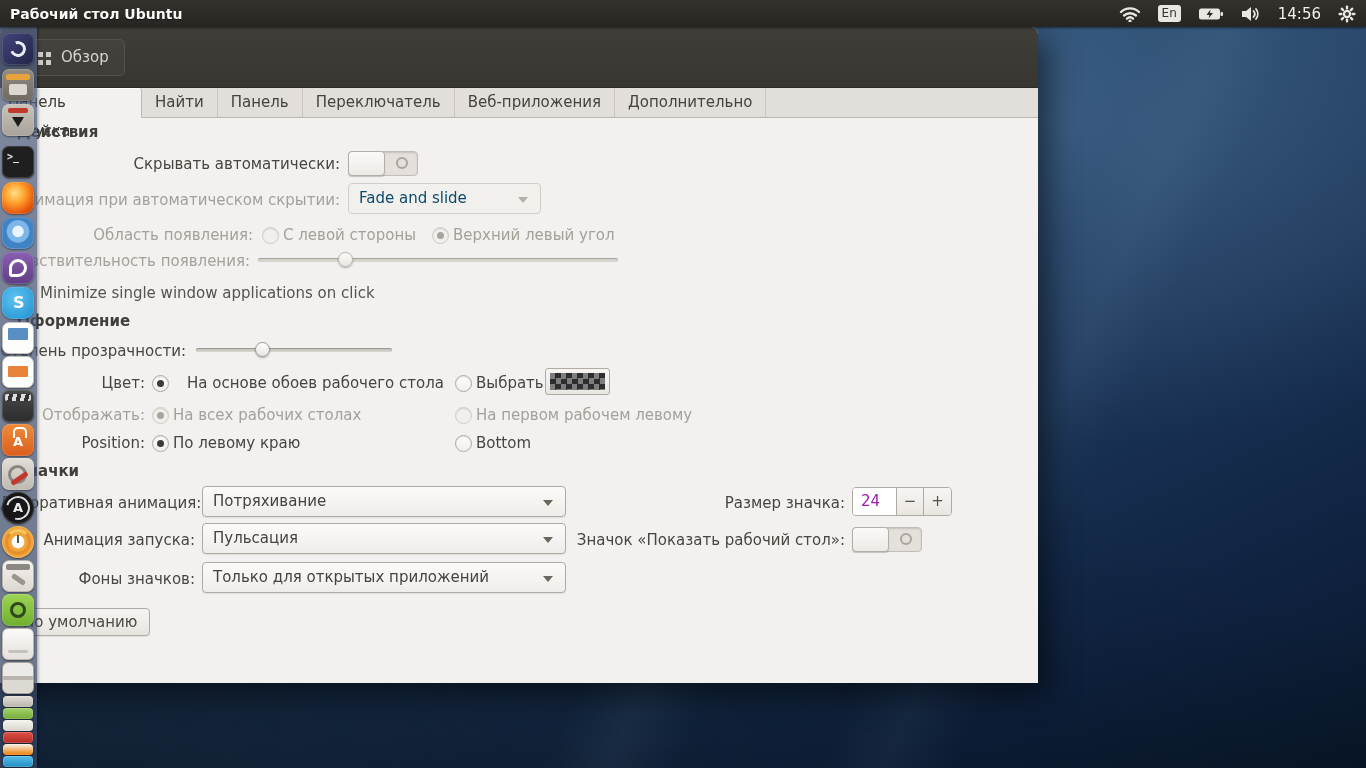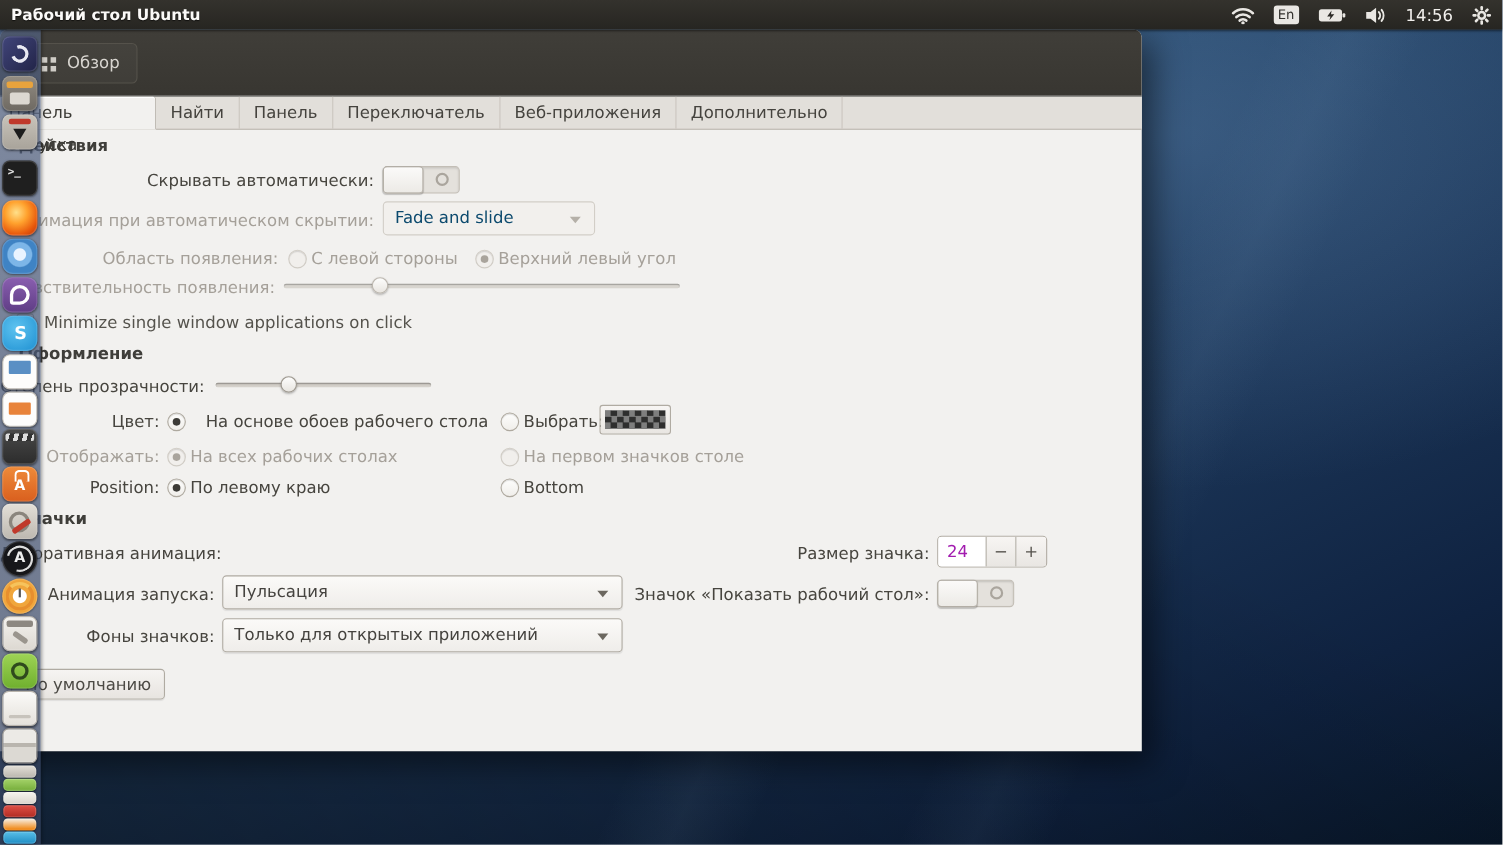--- a/index.html
+++ b/index.html
@@ -232,31 +232,34 @@
     <div class="radio" style="left:455px;top:348px"></div>
     <div class="txt" style="left:476px;top:347px;color:#47453f">Выбрать:</div>
     <div class="color-btn" style="left:545px;top:341px">
       <div class="checker"></div>
     </div>
 
     <div class="lbl dis" style="left:0;top:379px;width:145px">Отображать:</div>
     <div class="radio dis sel" style="left:152px;top:380px"></div>
     <div class="txt" style="left:173px;top:379px;color:#a5a099">На всех рабочих столах</div>
     <div class="radio dis" style="left:455px;top:380px"></div>
-    <div class="txt" style="left:476px;top:379px;color:#a5a099">На первом значков столе</div>
+    <div class="txt" style="left:476px;top:379px;color:#a5a099">На первом рабочем левому</div>
 
     <div class="lbl" style="left:0;top:407px;width:145px">Position:</div>
     <div class="radio sel" style="left:152px;top:408px"></div>
     <div class="txt" style="left:173px;top:407px;color:#47453f">По левому краю</div>
     <div class="radio" style="left:455px;top:408px"></div>
     <div class="txt" style="left:476px;top:407px;color:#47453f">Bottom</div>
 
     <div class="hdr" style="left:17px;top:435px">Значки</div>
 
     <div class="lbl" style="left:0;top:467px;width:195px">Декоративная анимация:</div>
+    <div class="combo" style="left:202px;top:459px;width:364px">
+      <span>Потряхивание</span>
+    </div>
     <div class="lbl" style="left:600px;top:467px;width:245px">Размер значка:</div>
     <div class="spin" style="left:852px;top:460px">
       <span class="val">24</span>
       <span class="btn">−</span>
       <span class="btn" style="width:28px">+</span>
     </div>
 
     <div class="lbl" style="left:0;top:504px;width:195px">Анимация запуска:</div>
     <div class="combo" style="left:202px;top:496px;width:364px">
       <span>Пульсация</span>

